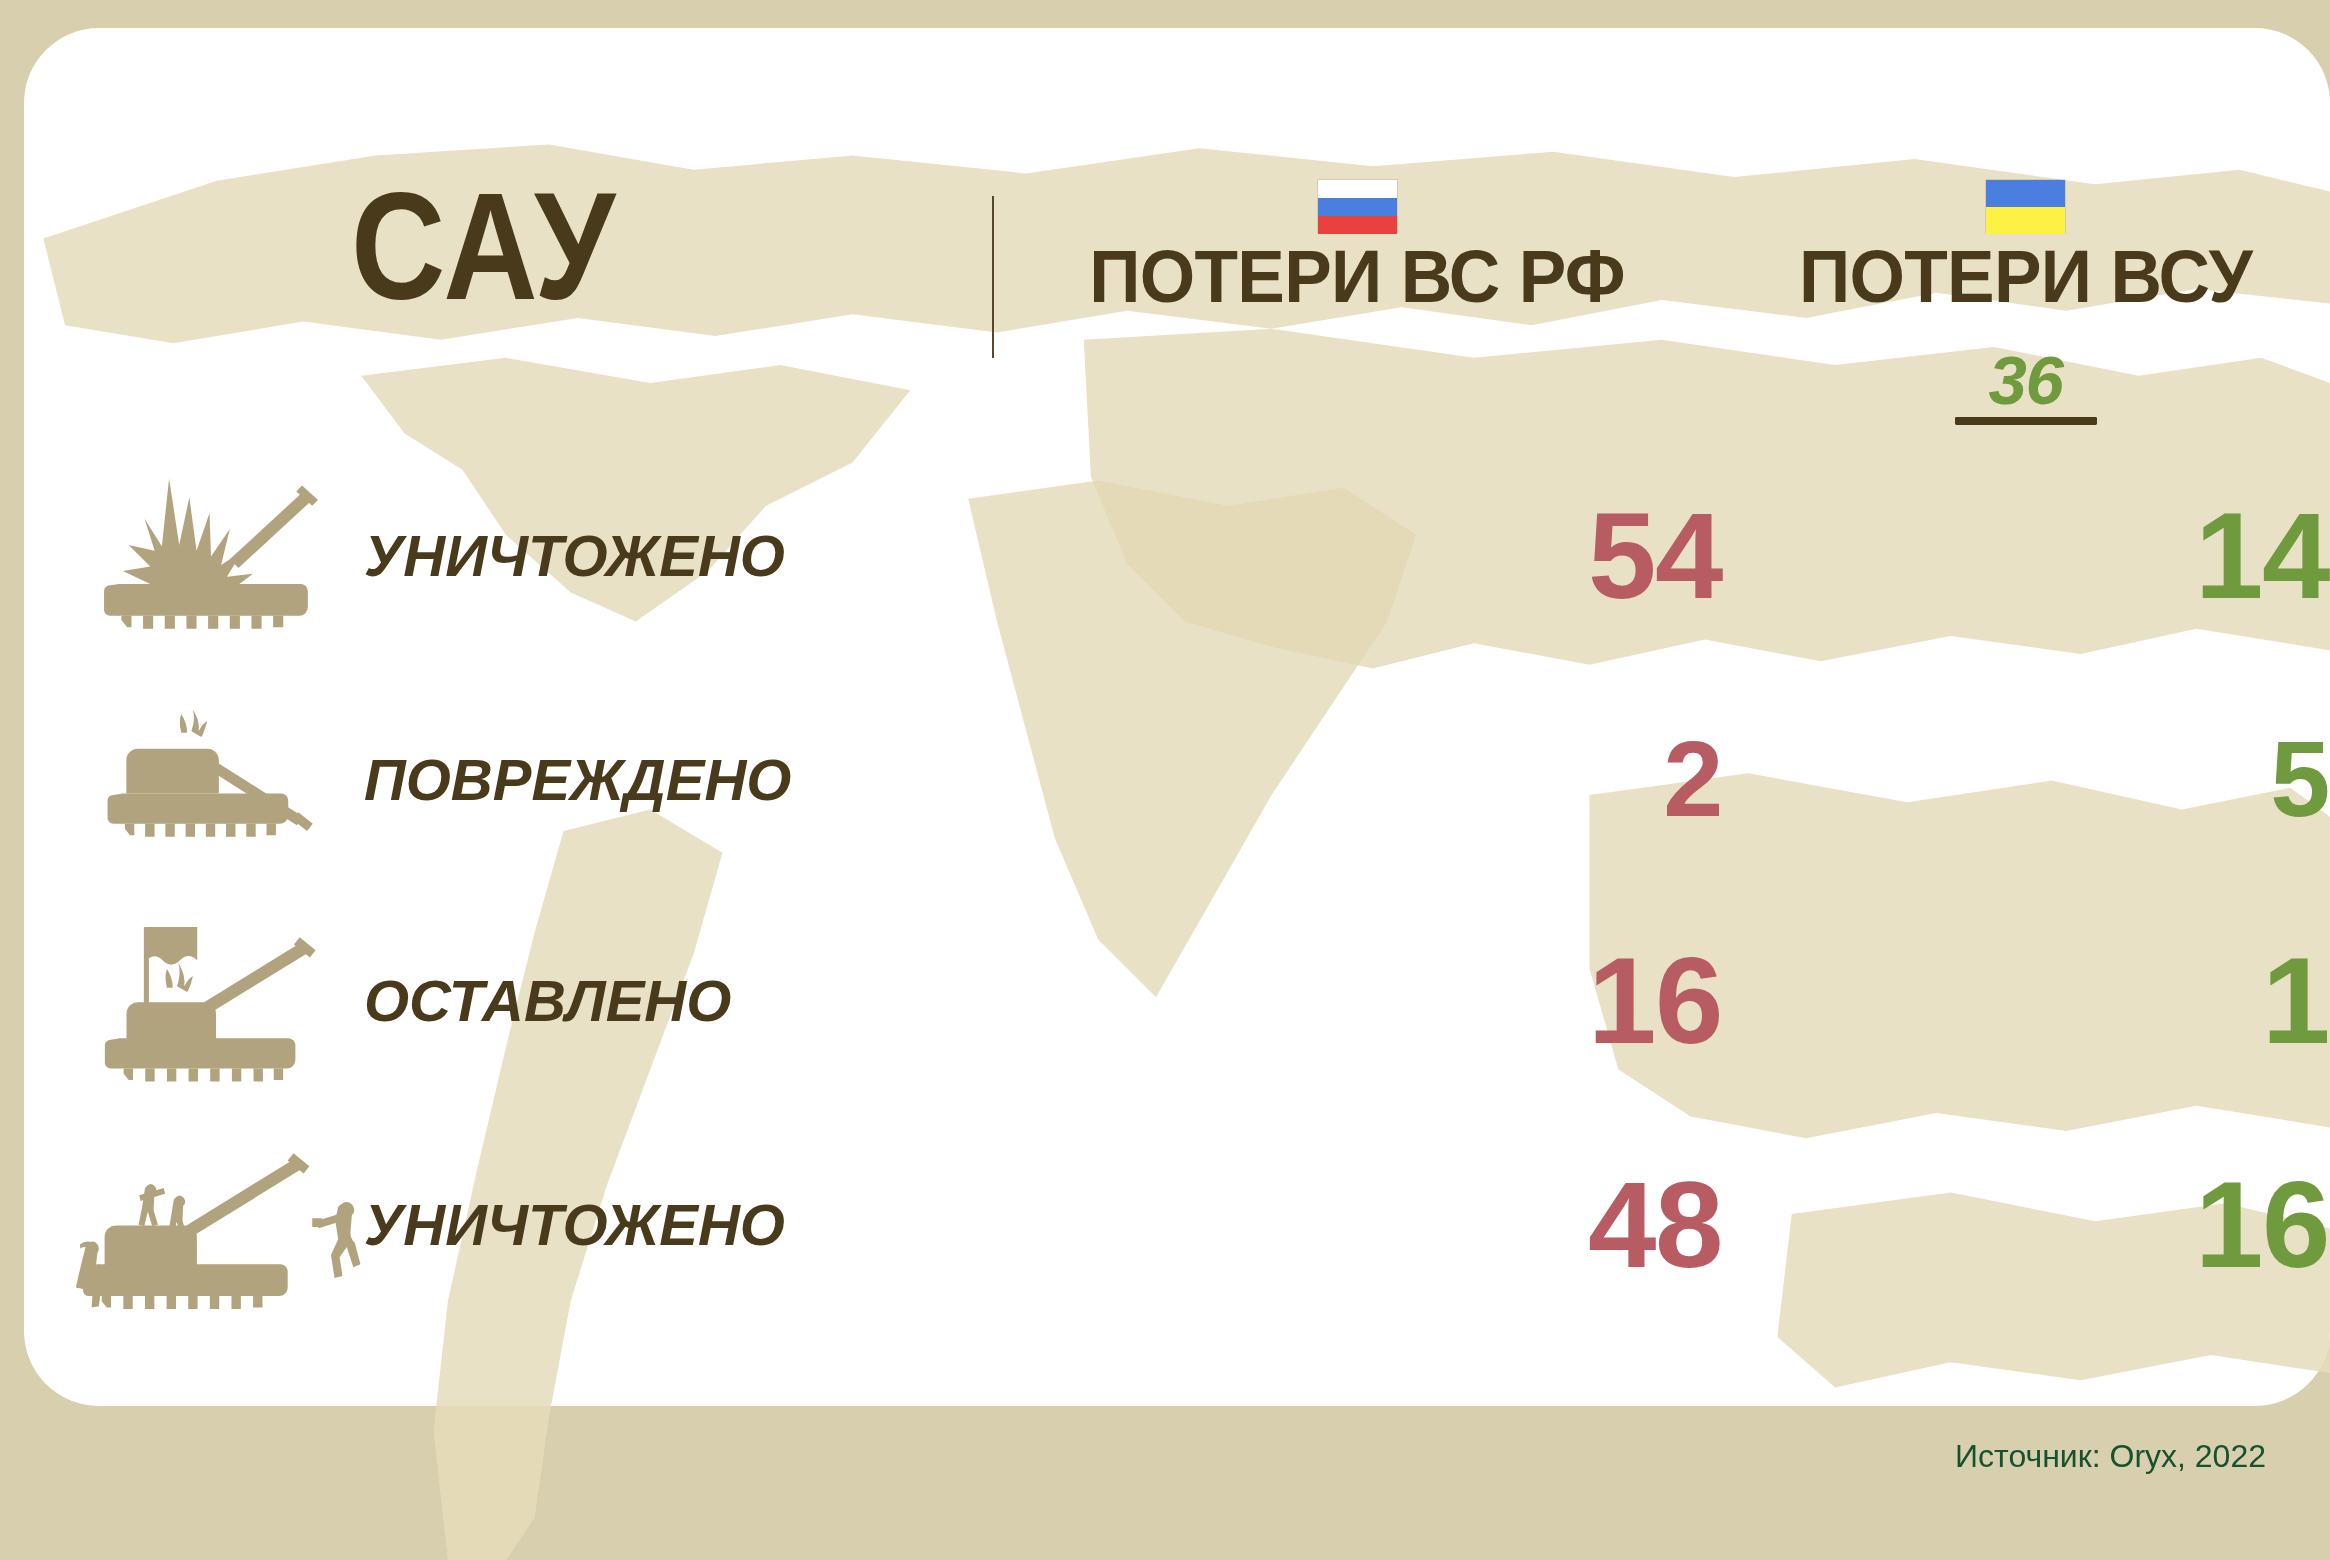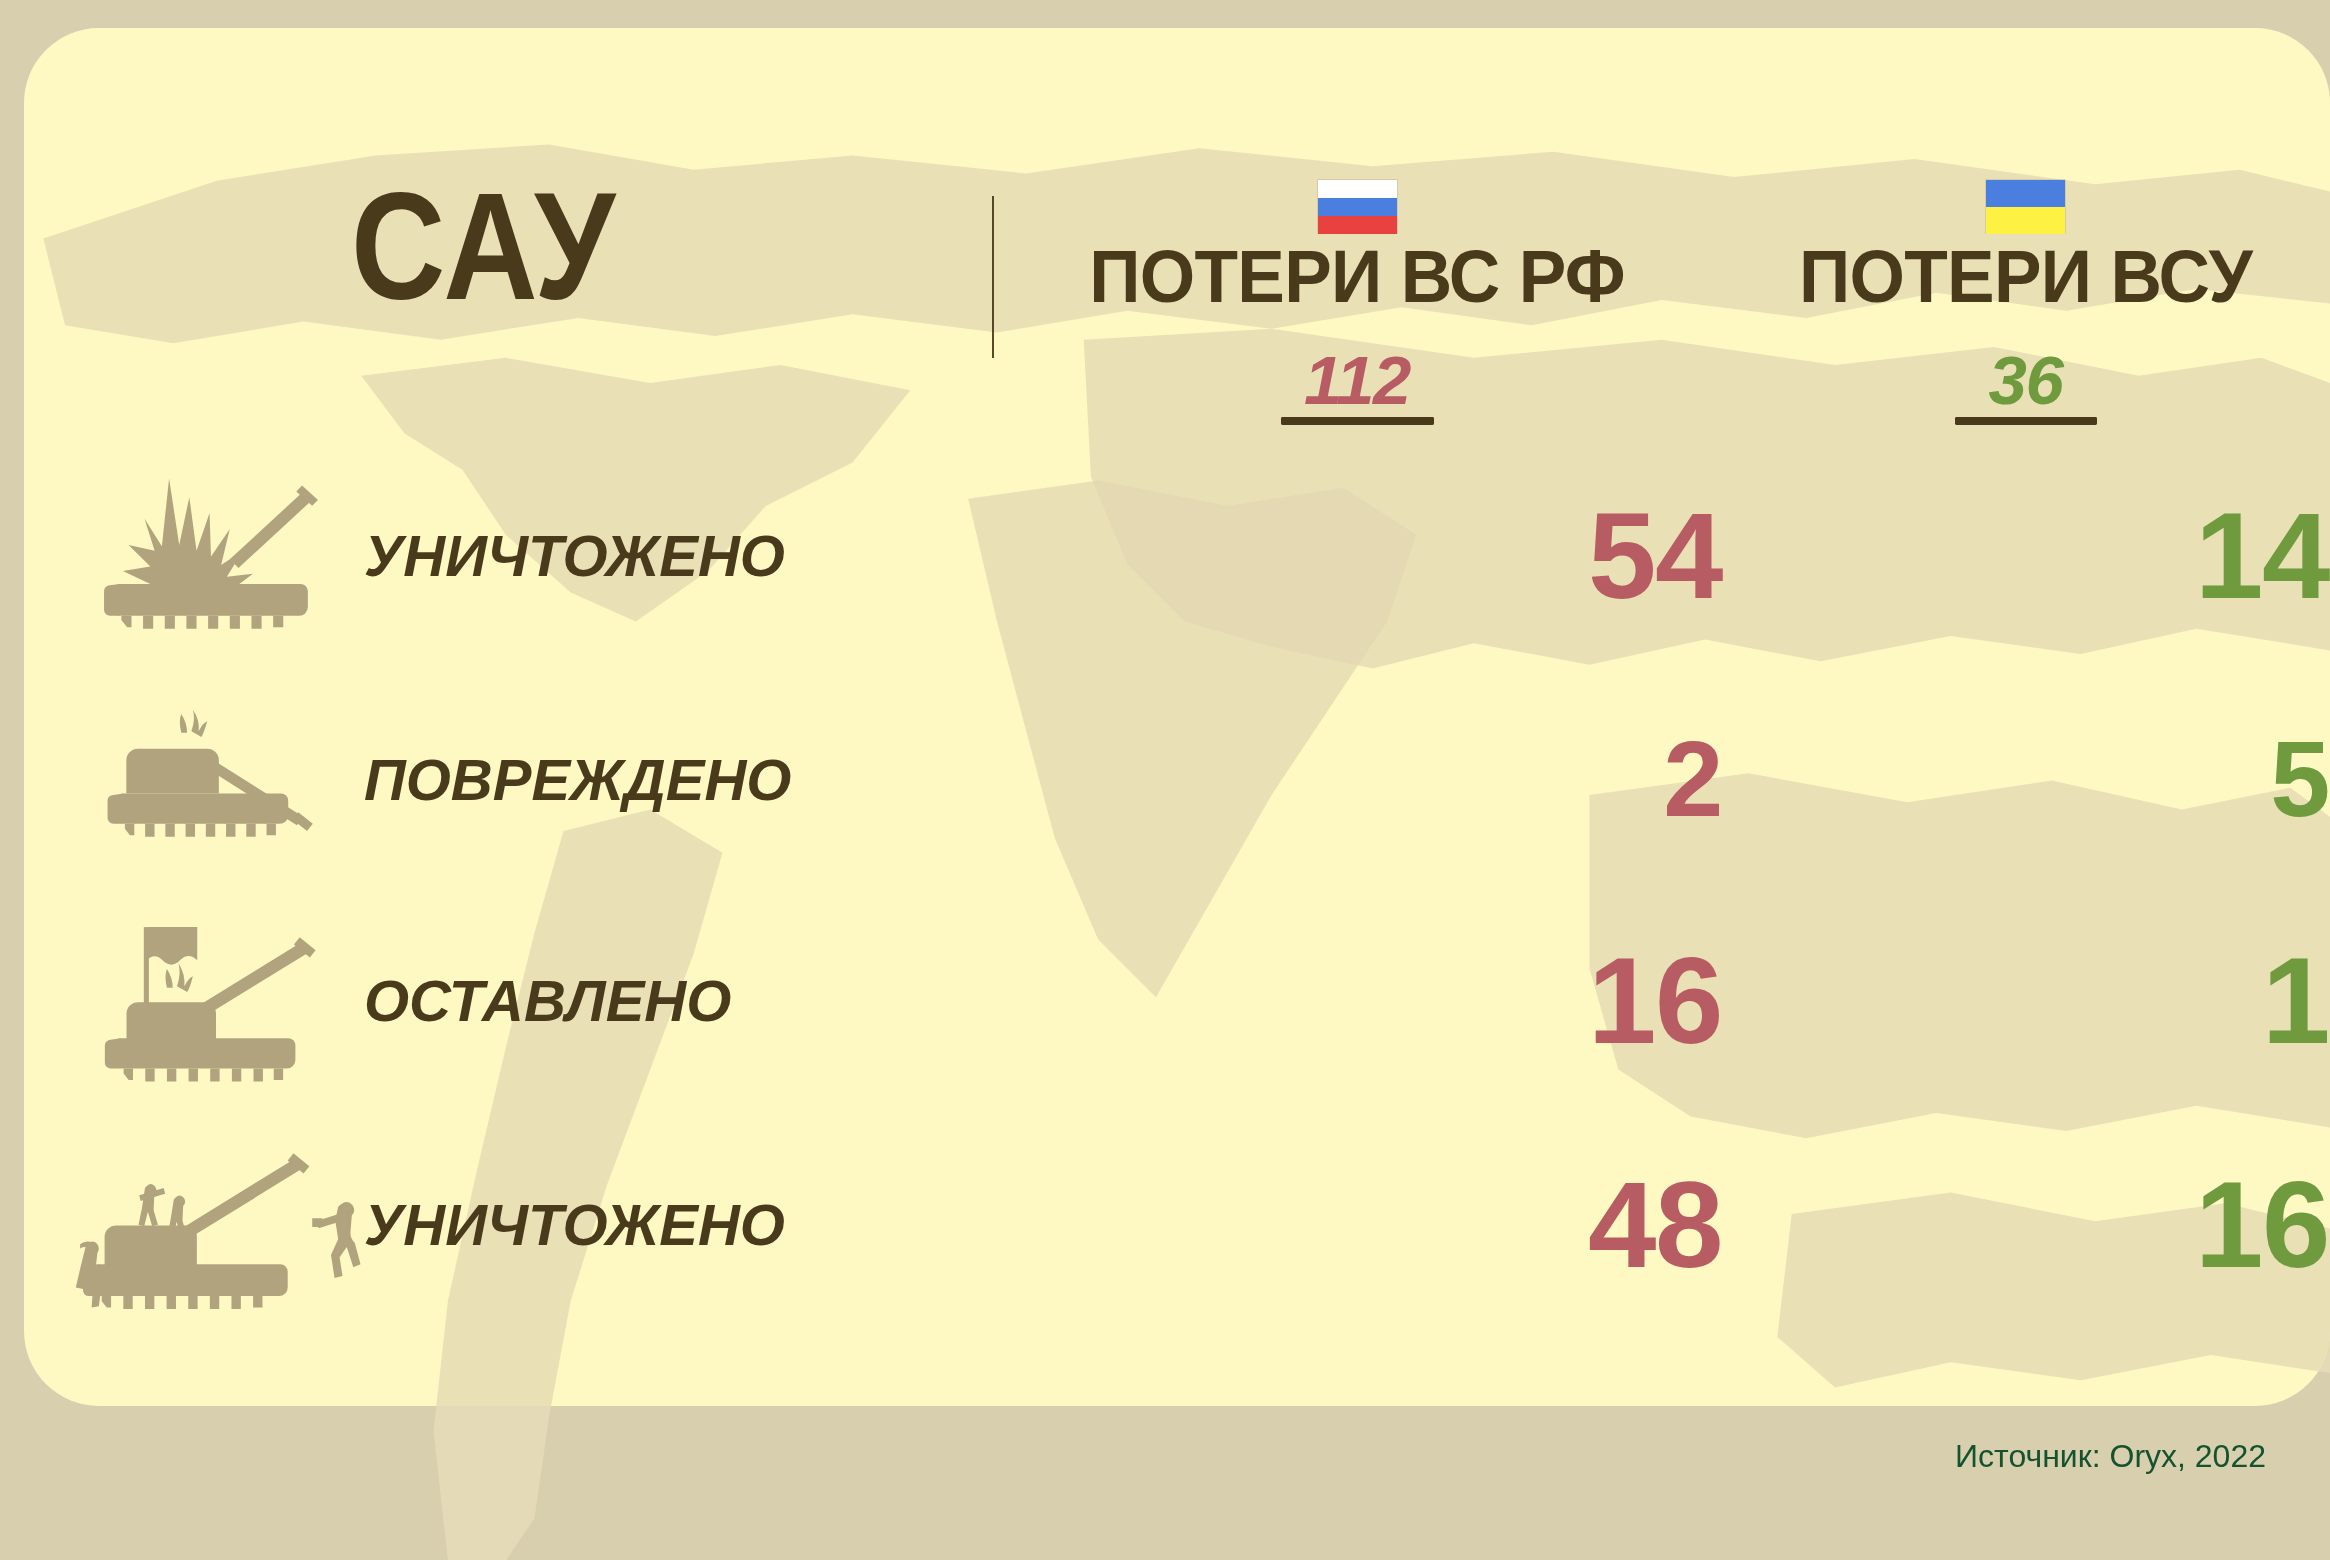--- a/index.html
+++ b/index.html
@@ -11,21 +11,21 @@
   }
   #stage{position:relative;width:2330px;height:1561px;overflow:hidden;background:#d8cfaf;}
 
   
   #worldmap{position:absolute;left:0;top:0;width:2330px;height:1561px;pointer-events:none;}
   #worldmap path{fill:#e6dcba;opacity:.85;}
 
   
   #panel{
     position:absolute;left:24px;top:27.5px;width:2306px;height:1378px;
-    background:#fef9c3;border-radius:75px 75px 75px 75px;
+    background:#ffffff;border-radius:75px 75px 75px 75px;
     overflow:hidden;
   }
   #panelmap{position:absolute;left:-24px;top:-27.5px;width:2330px;height:1561px;pointer-events:none;}
   #panelmap path{fill:#e2d7b2;opacity:.75;}
 
   
   #title{
     position:absolute;left:327px;top:142px;
     font-size:152px;line-height:1;font-weight:700;
     color:#4a3a1c;letter-spacing:1.4px;
@@ -134,24 +134,20 @@
 
     <div id="colhead-ru" class="colhead">
       <span class="flag">
         <span class="s" style="height:18px;background:#ffffff"></span>
         <span class="s" style="height:18px;background:#4a7fe0"></span>
         <span class="s" style="height:18px;background:#e8413f"></span>
       </span>
       <div class="ht">ПОТЕРИ ВС РФ</div>
     </div>
 
-    <div id="total-ru" class="total">
-      <span class="num">112</span>
-      <span class="bar"></span>
-    </div>
     <div id="total-ua" class="total">
       <span class="num">36</span>
       <span class="bar"></span>
     </div>
 
     <div class="row" style="top:527px">
       <span class="ic">
         <svg width="246" height="159" viewBox="0 0 340 220">
 
           <path d="M112,4 L126,96 L140,30 L150,104 L168,52 L170,112 L196,74 L184,124 L214,104 L192,140 L228,136 L196,160 L224,176 L150,176 L92,176 L60,168 L86,150 L48,132 L86,126 L56,96 L92,104 L78,60 L102,98 Z"></path>

